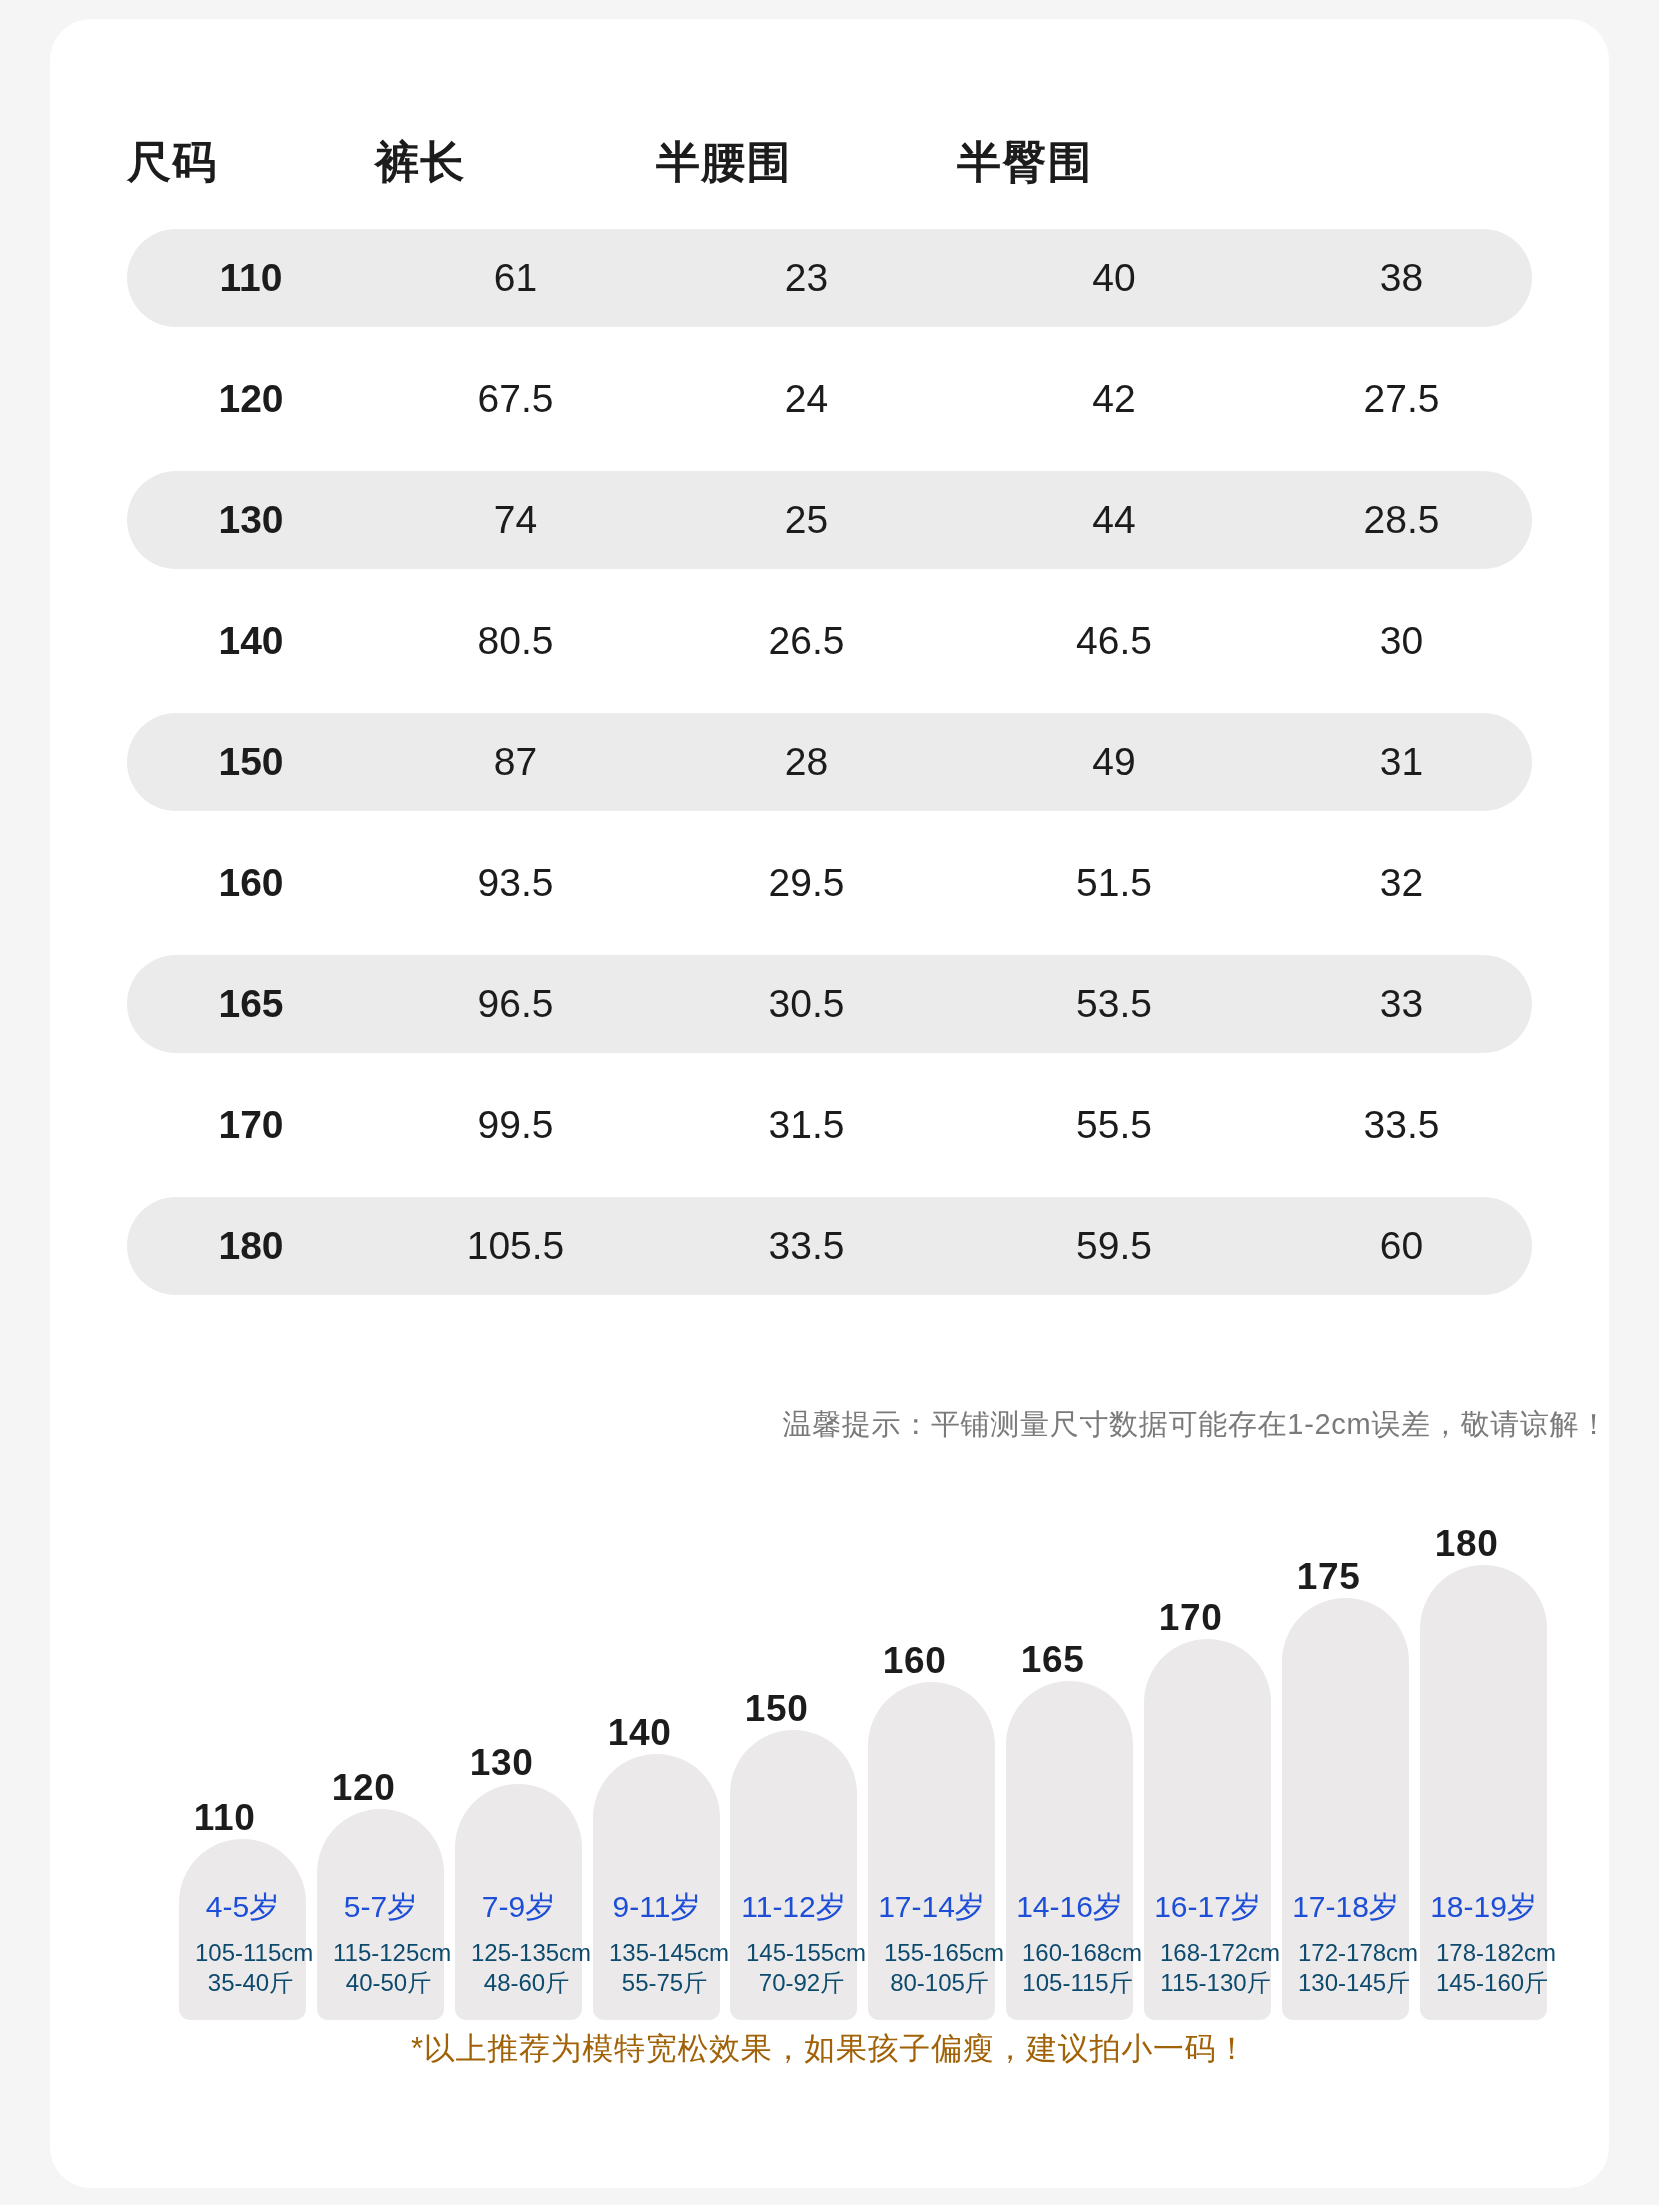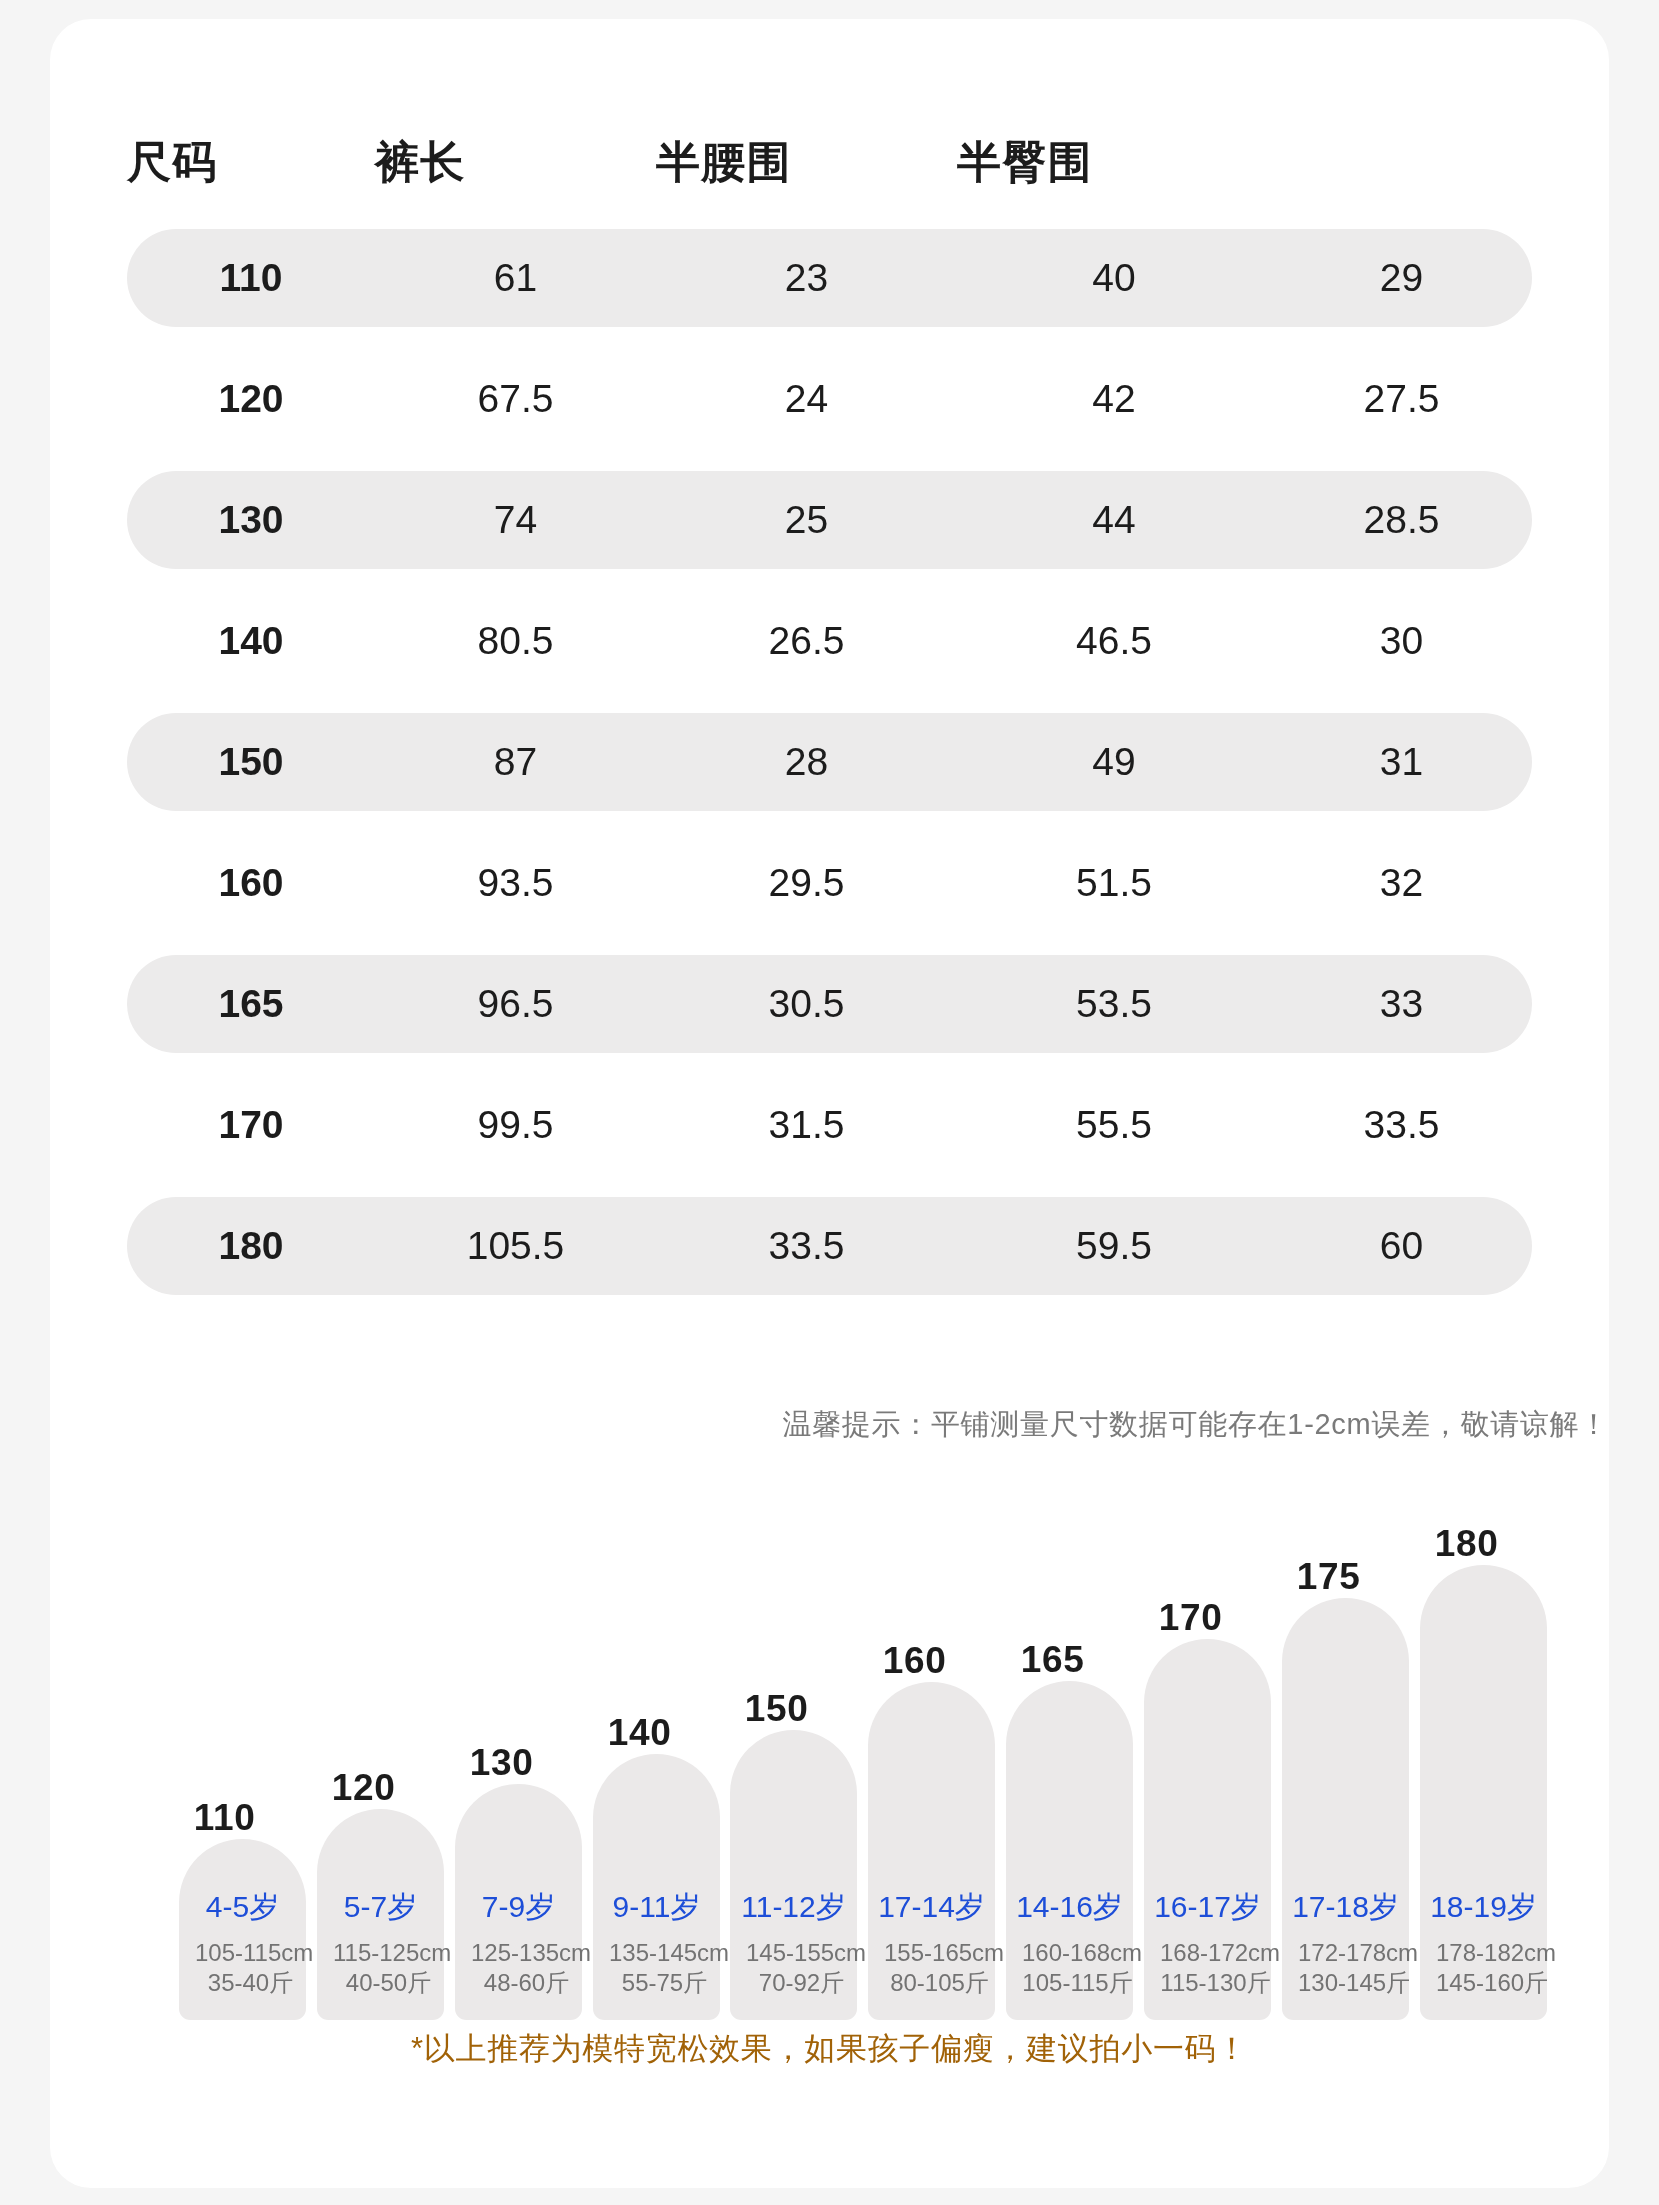--- a/index.html
+++ b/index.html
@@ -128,21 +128,21 @@
   .bar-age {
     font-size: 30px;
     color: #1d4ed8;
     font-weight: 500;
     letter-spacing: 0px;
     margin-bottom: 10.7px;
     white-space: nowrap;
   }
   .bar-height, .bar-weight {
     font-size: 24px;
-    color: #737373;
+    color: #0c4a6e;
     line-height: 1.22;
     white-space: nowrap;
     margin-left: 16px;
   }
 
   
   .bottom-note {
     position: absolute;
     left: 0;
     top: 2009px;
@@ -165,21 +165,21 @@
       <div class="cell c1">裤长</div>
       <div class="cell c2">半腰围</div>
       <div class="cell c3">半臀围</div>
     </div>
 
     <div class="row zebra">
       <div class="cell c0 size">110</div>
       <div class="cell c1">61</div>
       <div class="cell c2">23</div>
       <div class="cell c3">40</div>
-      <div class="cell c4">29</div>
+      <div class="cell c4">38</div>
     </div>
 
     <div class="row">
       <div class="cell c0 size">120</div>
       <div class="cell c1">67.5</div>
       <div class="cell c2">24</div>
       <div class="cell c3">42</div>
       <div class="cell c4">27.5</div>
     </div>
 

